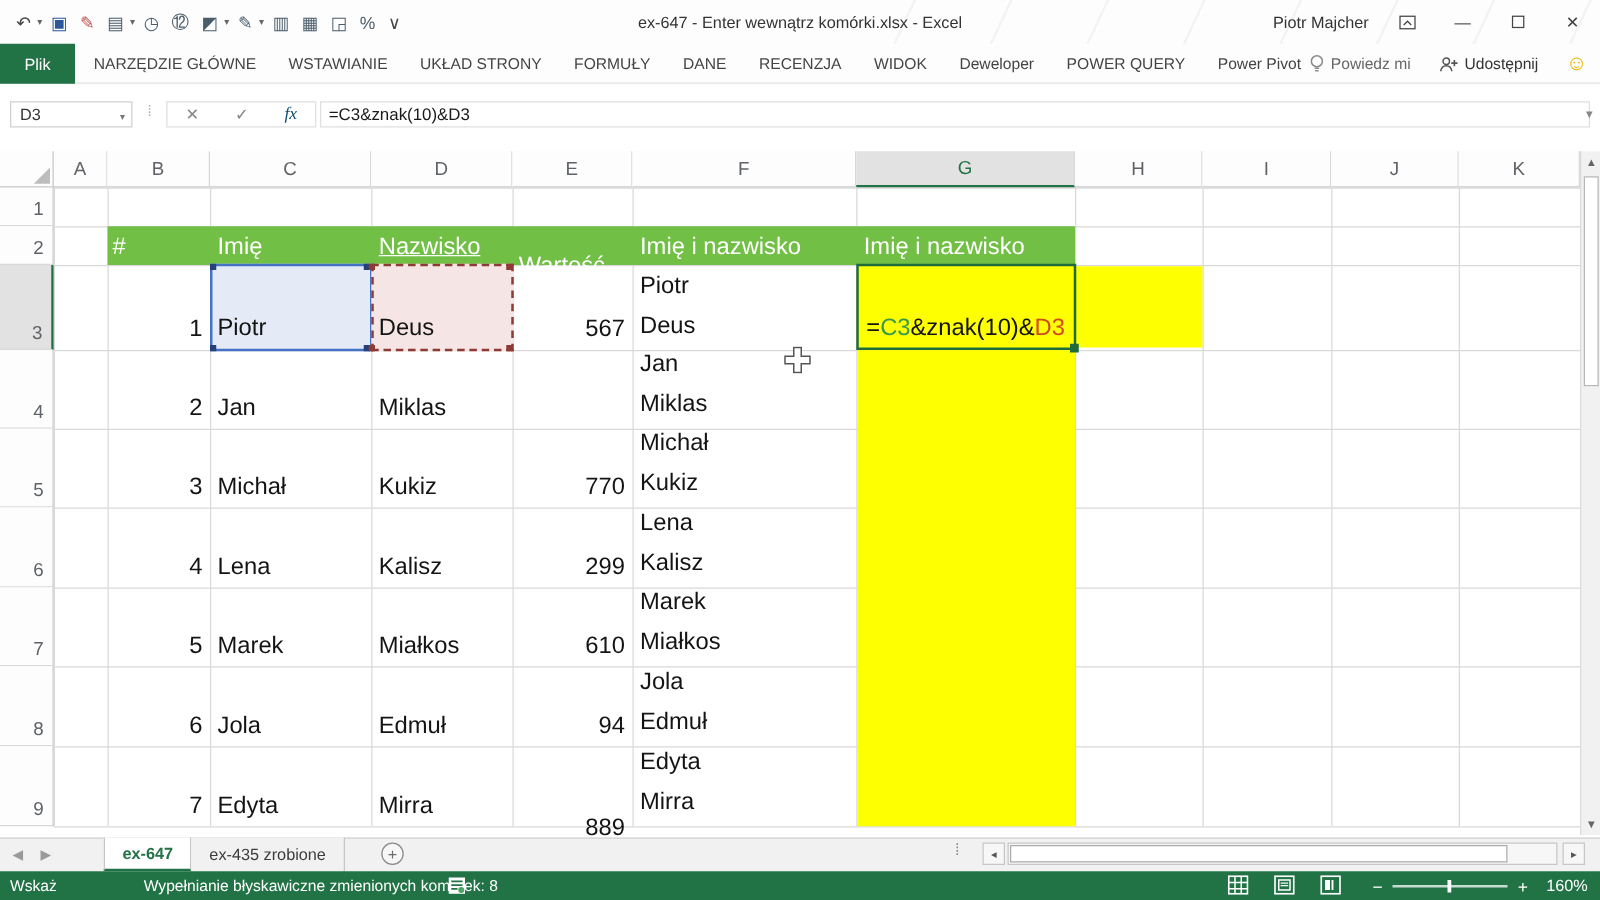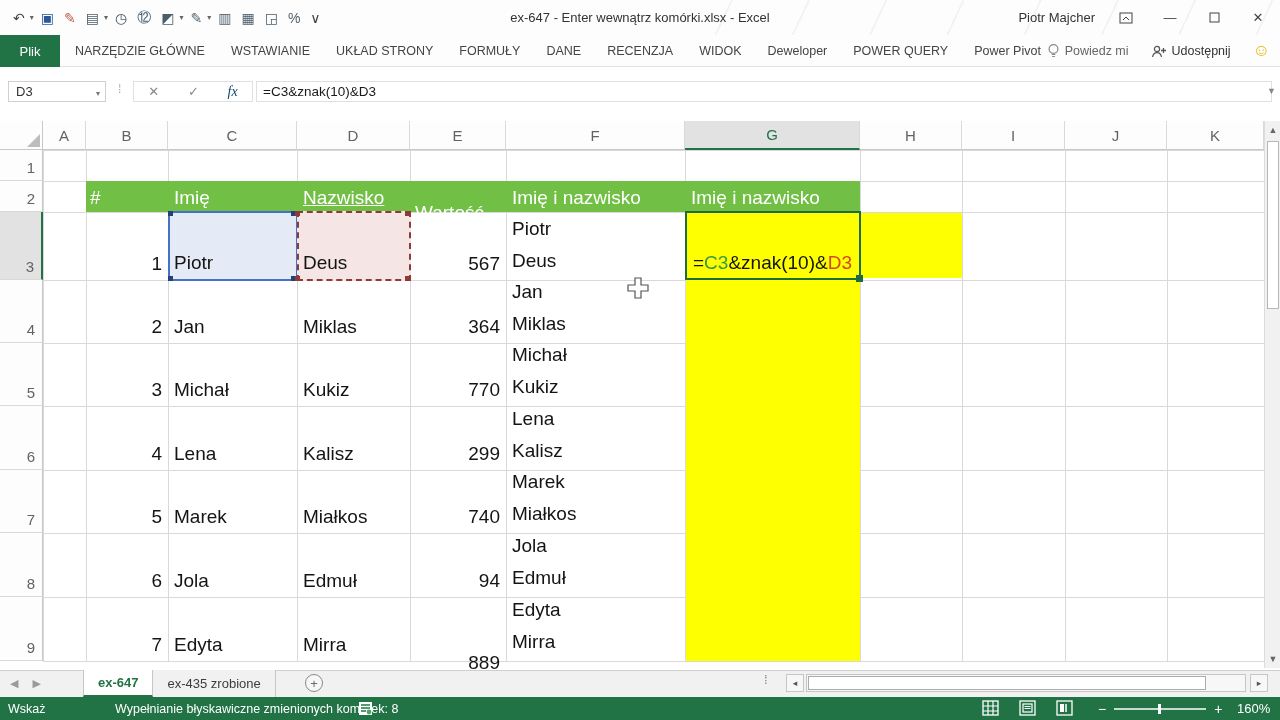--- a/index.html
+++ b/index.html
@@ -258,21 +258,20 @@
       <div class="cell-text" style="position: absolute; left: 174px; top: 212px; width: 118px; height: 63px;">Piotr</div>
       <div class="cell-text" style="position: absolute; left: 303px; top: 212px; width: 102px; height: 63px;">Deus</div>
       <div class="cell-text num" style="position: absolute; left: 410px; top: 212px; width: 90px; height: 63px;">567</div>
       <div class="two-line" style="position: absolute; left: 512px; top: 214px; width: 168px; height: 62px;">
         <span>Piotr</span>
         <span>Deus</span>
       </div>
       <div class="cell-text num" style="position: absolute; left: 90px; top: 280px; width: 72px; height: 58px;">2</div>
       <div class="cell-text" style="position: absolute; left: 174px; top: 280px; width: 118px; height: 58px;">Jan</div>
       <div class="cell-text" style="position: absolute; left: 303px; top: 280px; width: 102px; height: 58px;">Miklas</div>
-      <div class="cell-text num" style="position: absolute; left: 410px; top: 280px; width: 90px; height: 58px;">364</div>
       <div class="two-line" style="position: absolute; left: 512px; top: 282px; width: 168px; height: 57px;">
         <span>Jan</span>
         <span>Miklas</span>
       </div>
       <div class="cell-text num" style="position: absolute; left: 90px; top: 343px; width: 72px; height: 58px;">3</div>
       <div class="cell-text" style="position: absolute; left: 174px; top: 343px; width: 118px; height: 58px;">Michał</div>
       <div class="cell-text" style="position: absolute; left: 303px; top: 343px; width: 102px; height: 58px;">Kukiz</div>
       <div class="cell-text num" style="position: absolute; left: 410px; top: 343px; width: 90px; height: 58px;">770</div>
       <div class="two-line" style="position: absolute; left: 512px; top: 345px; width: 168px; height: 57px;">
         <span>Michał</span>
@@ -282,21 +281,21 @@
       <div class="cell-text" style="position: absolute; left: 174px; top: 406px; width: 118px; height: 59px;">Lena</div>
       <div class="cell-text" style="position: absolute; left: 303px; top: 406px; width: 102px; height: 59px;">Kalisz</div>
       <div class="cell-text num" style="position: absolute; left: 410px; top: 406px; width: 90px; height: 59px;">299</div>
       <div class="two-line" style="position: absolute; left: 512px; top: 408px; width: 168px; height: 58px;">
         <span>Lena</span>
         <span>Kalisz</span>
       </div>
       <div class="cell-text num" style="position: absolute; left: 90px; top: 470px; width: 72px; height: 58px;">5</div>
       <div class="cell-text" style="position: absolute; left: 174px; top: 470px; width: 118px; height: 58px;">Marek</div>
       <div class="cell-text" style="position: absolute; left: 303px; top: 470px; width: 102px; height: 58px;">Miałkos</div>
-      <div class="cell-text num" style="position: absolute; left: 410px; top: 470px; width: 90px; height: 58px;">740</div>
+      <div class="cell-text num" style="position: absolute; left: 410px; top: 470px; width: 90px; height: 58px;">610</div>
       <div class="two-line" style="position: absolute; left: 512px; top: 472px; width: 168px; height: 57px;">
         <span>Marek</span>
         <span>Miałkos</span>
       </div>
       <div class="cell-text num" style="position: absolute; left: 90px; top: 533px; width: 72px; height: 59px;">6</div>
       <div class="cell-text" style="position: absolute; left: 174px; top: 533px; width: 118px; height: 59px;">Jola</div>
       <div class="cell-text" style="position: absolute; left: 303px; top: 533px; width: 102px; height: 59px;">Edmuł</div>
       <div class="cell-text num" style="position: absolute; left: 410px; top: 533px; width: 90px; height: 59px;">94</div>
       <div class="two-line" style="position: absolute; left: 512px; top: 535px; width: 168px; height: 58px;">
         <span>Jola</span>

